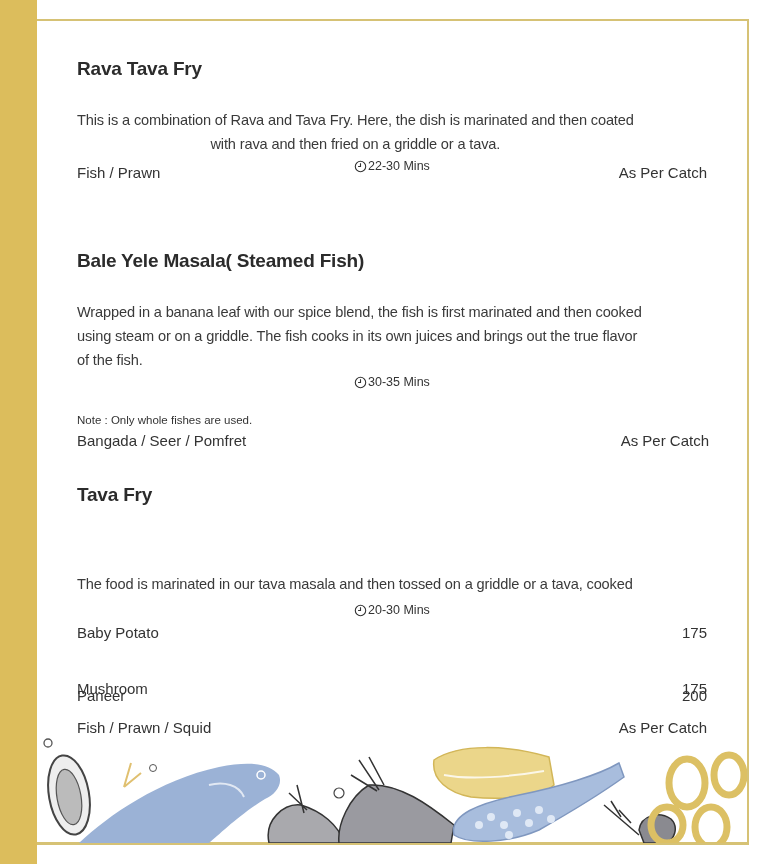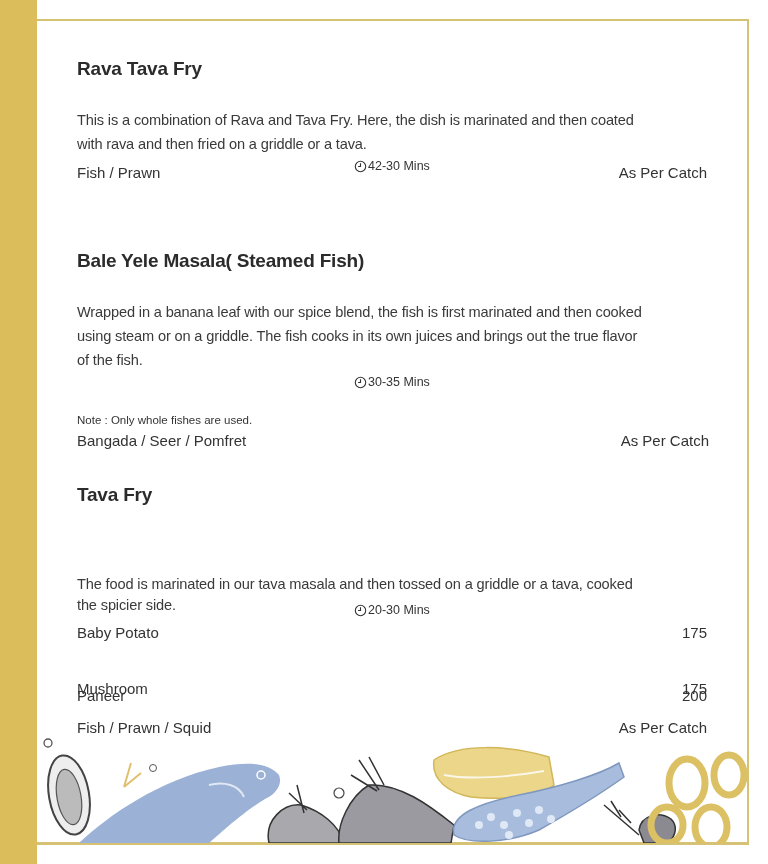--- a/index.html
+++ b/index.html
@@ -21,30 +21,30 @@
 <body>
 
 <div class="gold-bar"></div>
 <div class="frame"></div>
 
 <div class="content">
 
   <div class="dish" style="top:58px;">
     <div class="dish-title">Rava Tava Fry</div>
   </div>
-  <div class="dish-desc" style="position:absolute;top:108px;line-height:24px;">
+  <div class="dish-desc" style="position:absolute;top:108px;line-height:24px;text-align:center;">
     <div>This is a combination of Rava and Tava Fry. Here, the dish is marinated and then coated</div>
     <div>with rava and then fried on a griddle or a tava.</div>
   </div>
   <div class="time" style="left:277px;top:159px;">
     <svg viewBox="0 0 14 14">
         <circle cx="7" cy="7" r="5.6" fill="none" stroke="#333" stroke-width="1.2"></circle>
         <path d="M7 3.6V7H4.4" fill="none" stroke="#333" stroke-width="1.2"></path>
       </svg>
-    <span>42-30 Mins</span>
+    <span>22-30 Mins</span>
   </div>
   <div class="row" style="top:164px;">
     <span>Fish / Prawn</span>
     <span>As Per Catch</span>
   </div>
 
   <div class="dish" style="top:250px;">
     <div class="dish-title">Bale Yele Masala( Steamed Fish)</div>
   </div>
   <div class="dish-desc" style="position:absolute;top:300px;line-height:24px;">
@@ -63,21 +63,20 @@
     <span>Bangada / Seer / Pomfret</span>
     <span>As Per Catch</span>
   </div>
   <div class="note" style="top:414px;">Note : Only whole fishes are used.</div>
 
   <div class="dish" style="top:484px;">
     <div class="dish-title">Tava Fry</div>
   </div>
   <div class="dish-desc" style="position:absolute;top:565px;line-height:20.5px;margin-top:9px;">
     <div>The food is marinated in our tava masala and then tossed on a griddle or a tava, cooked</div>
-    <div>the spicier side.</div>
   </div>
   <div class="time" style="left:277px;top:603px;justify-content:space-between;">
     <svg viewBox="0 0 14 14">
         <circle cx="7" cy="7" r="5.6" fill="none" stroke="#333" stroke-width="1.2"></circle>
         <path d="M7 3.6V7H4.4" fill="none" stroke="#333" stroke-width="1.2"></path>
       </svg>
     <span>20-30 Mins</span>
   </div>
   <div class="row" style="top:624px;">
     <span>Baby Potato</span>

